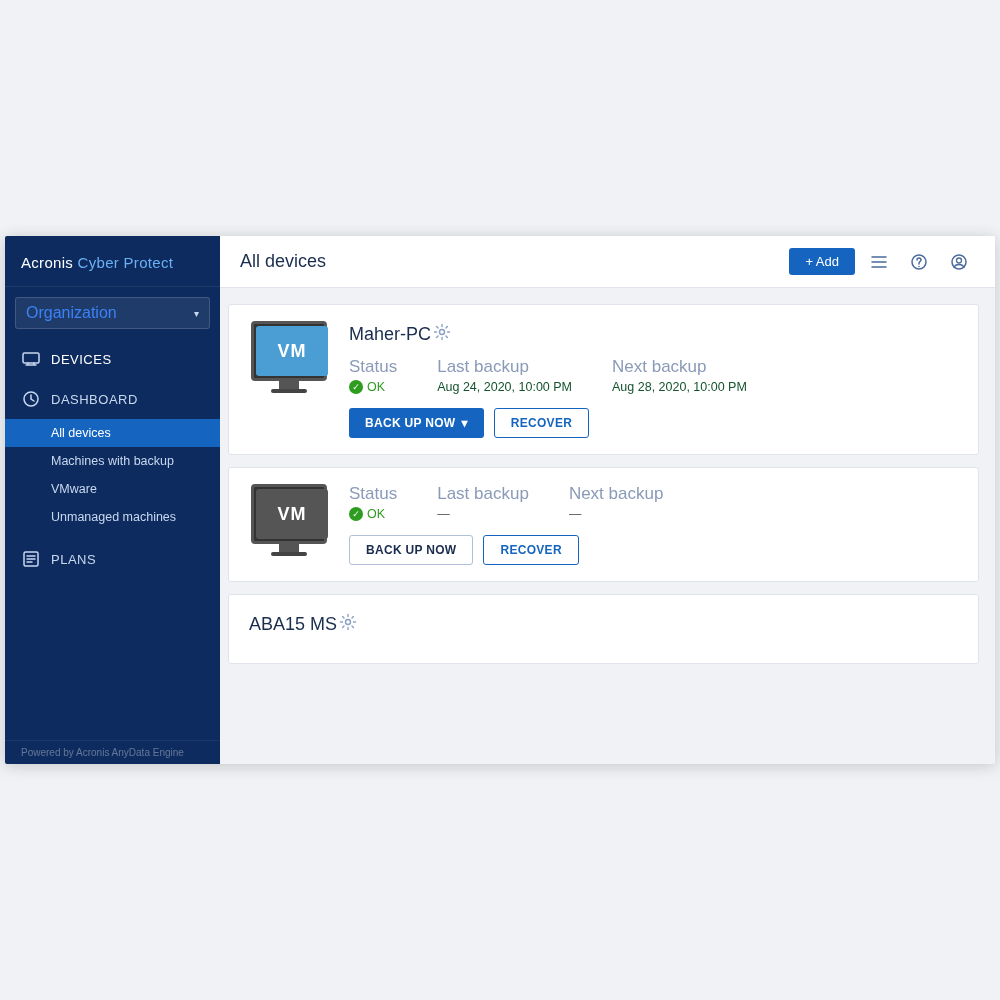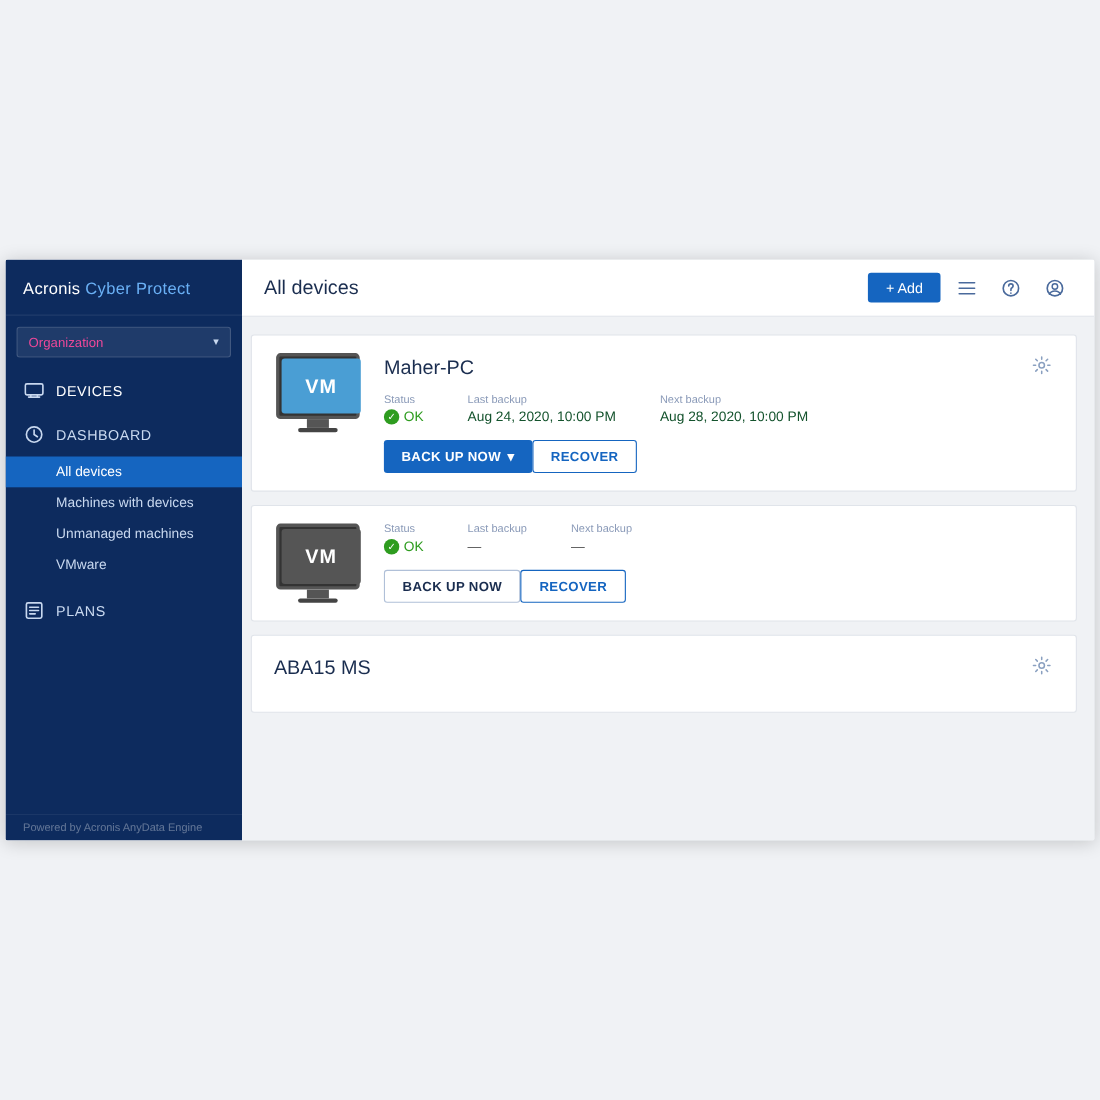--- a/index.html
+++ b/index.html
@@ -58,22 +58,22 @@
       background: rgba(255,255,255,0.08);
       border: 1px solid rgba(255,255,255,0.15);
       border-radius: 3px;
       padding: 6px 10px;
       display: flex;
       align-items: center;
       justify-content: space-between;
       cursor: pointer;
     }
     .org-selector span {
-      color: #ec4899;
-      font-size: 12px;
+      color: #3b82f6;
+      font-size: 16px;
     }
     .org-selector .chevron {
       color: #c8d8ef;
       font-size: 10px;
     }
     .nav-section {
       flex: 1;
       overflow-y: auto;
     }
     .nav-item {
@@ -234,21 +234,21 @@
       background: #444;
       margin: 0 auto;
       border-radius: 2px;
     }
     .device-info {
       flex: 1;
     }
     .device-header {
       display: flex;
       align-items: center;
-      justify-content: space-between;
+      justify-content: flex-start;
       margin-bottom: 10px;
     }
     .device-name {
       font-size: 18px;
       color: #1a2d4f;
       font-weight: 400;
       display: flex;
       align-items: center;
       gap: 8px;
     }
@@ -270,21 +270,21 @@
       padding: 2px;
     }
     .device-stats {
       display: flex;
       gap: 40px;
       margin-bottom: 14px;
     }
     .stat-block {}
     .stat-label {
       color: #8a9ab8;
-      font-size: 10px;
+      font-size: 17px;
       margin-bottom: 3px;
     }
     .stat-value {
       color: #14532d;
       font-size: 12.5px;
     }
     .stat-value.ok {
       color: #2e9c1f;
       display: flex;
       align-items: center;
@@ -296,21 +296,21 @@
       border-radius: 50%;
       background: #2e9c1f;
       display: inline-flex;
       align-items: center;
       justify-content: center;
       color: white;
       font-size: 9px;
     }
     .device-actions {
       display: flex;
-      gap: 0;
+      gap: 10px;
     }
     .btn-backup-primary {
       background: #1565c0;
       color: #fff;
       border: none;
       border-radius: 3px;
       padding: 7px 16px;
       font-size: 12px;
       font-weight: 600;
       cursor: pointer;
@@ -384,27 +384,27 @@
             </svg>
           </span>
           <span>DASHBOARD</span>
         </div>
 
         <div class="sub-nav">
           <div class="sub-nav-item active">
             <span>All devices</span>
           </div>
           <div class="sub-nav-item">
-            <span>Machines with devices</span>
+            <span>Machines with backup</span>
+          </div>
+          <div class="sub-nav-item">
+            <span>VMware</span>
           </div>
           <div class="sub-nav-item">
             <span>Unmanaged machines</span>
-          </div>
-          <div class="sub-nav-item">
-            <span>VMware</span>
           </div>
         </div>
 
         <div class="nav-item" style="margin-top:8px;">
           <span class="nav-icon">
             <svg width="18" height="18" viewBox="0 0 18 18" fill="none">
               <rect x="2" y="2" width="14" height="14" rx="1.5" stroke="#c8d8ef" stroke-width="1.5"></rect>
               <path d="M5 6h8M5 9h8M5 12h5" stroke="#c8d8ef" stroke-width="1.5" stroke-linecap="round"></path>
             </svg>
           </span>

